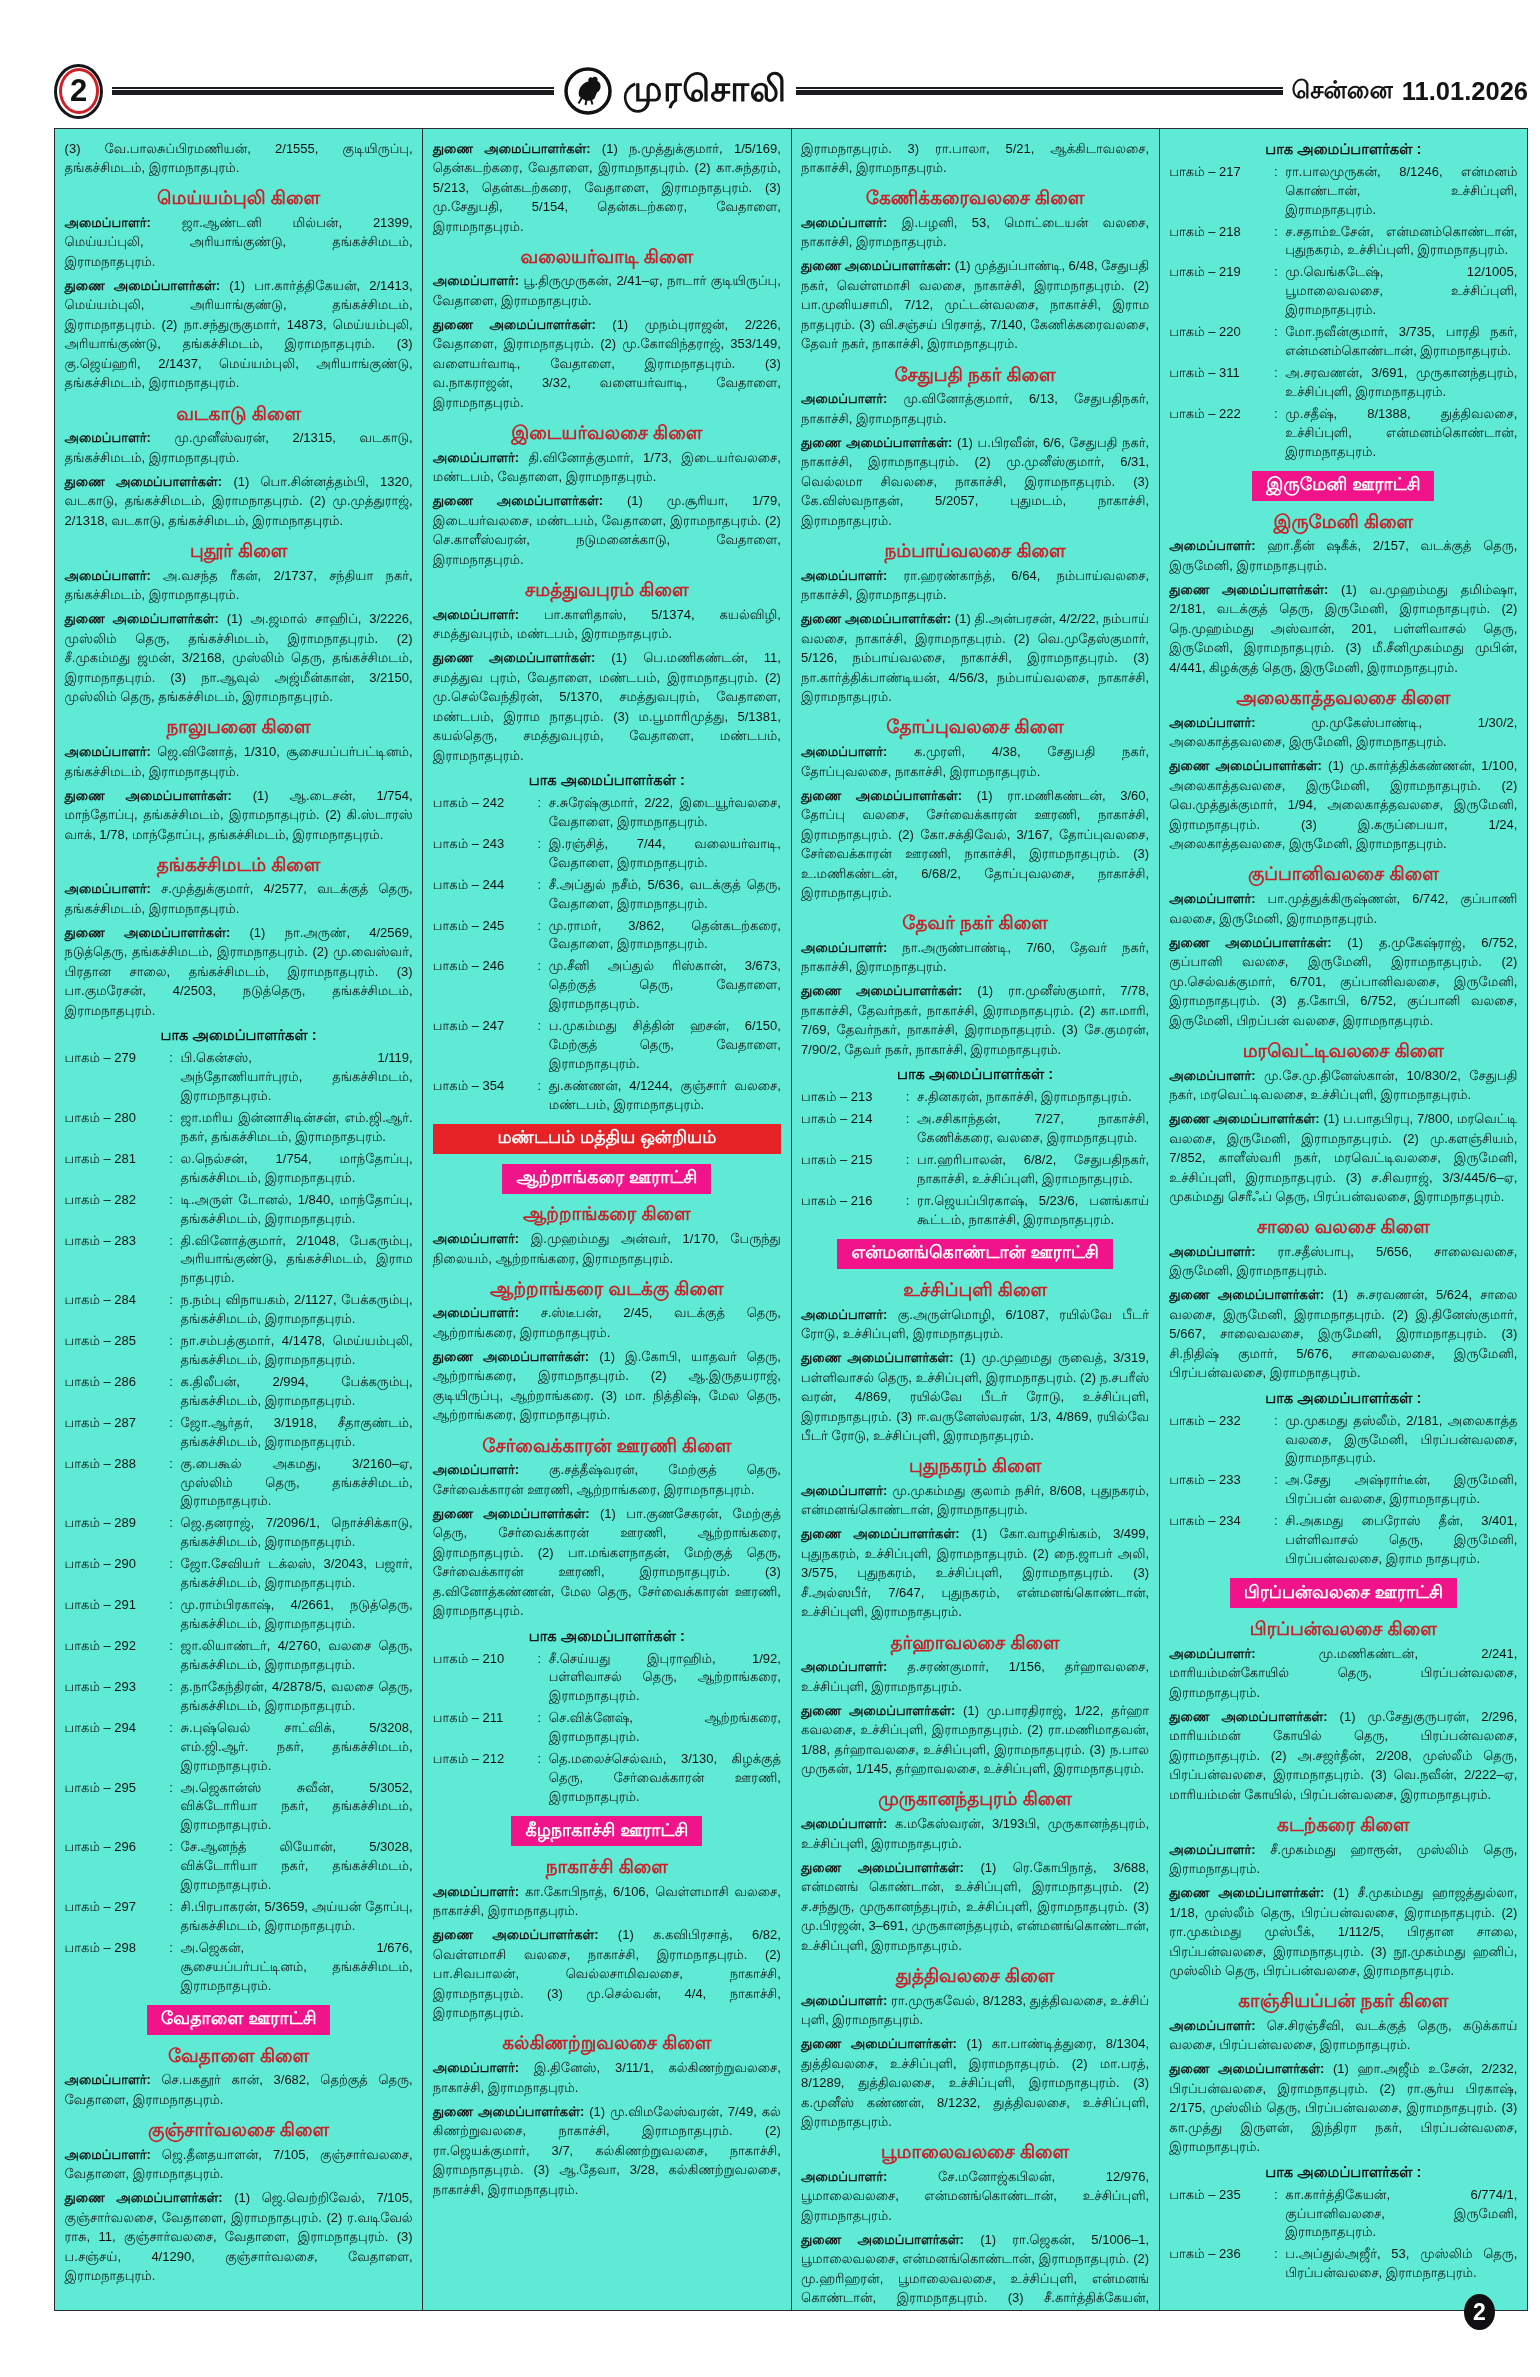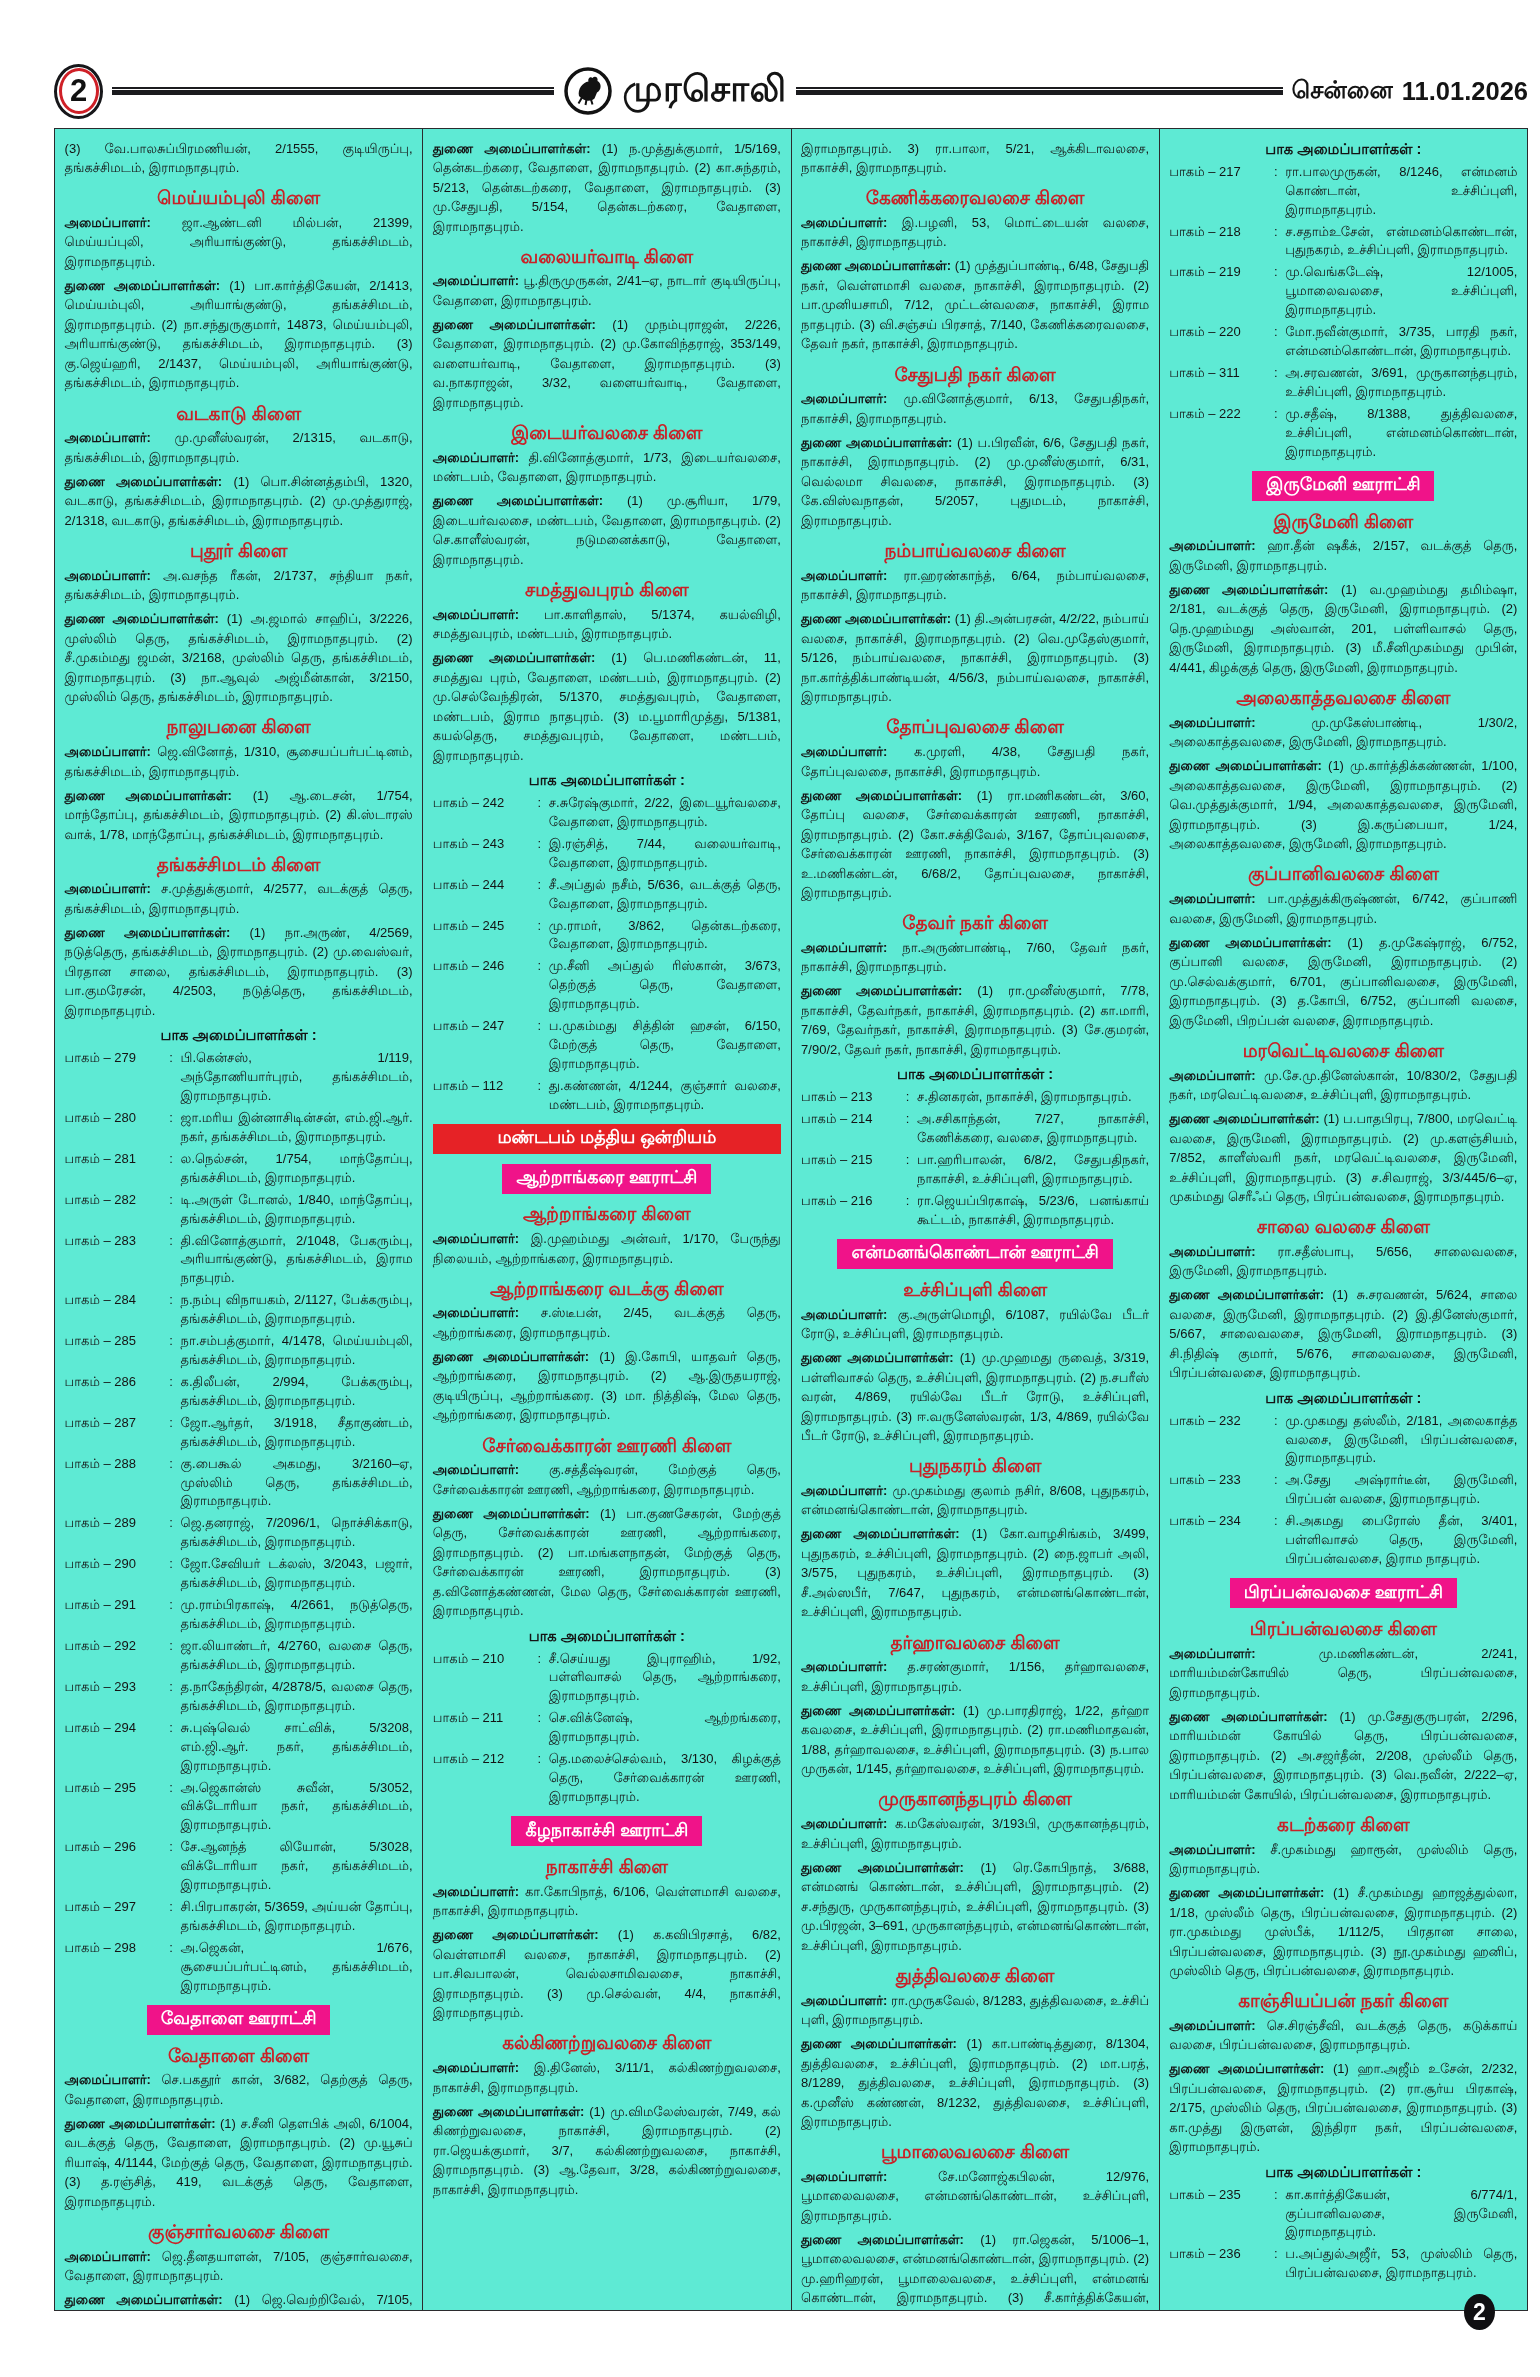--- a/index.html
+++ b/index.html
@@ -176,21 +176,20 @@
           <span class="t">சி.பிரபாகரன், 5/3659, அய்யன் தோப்பு, தங்கச்சிமடம், இராமநாதபுரம்.</span>
         </div>
         <div class="part">
           <span class="n">பாகம் – 298</span>
           <span class="c">:</span>
           <span class="t">அ.ஜெகன், 1/676, சூசையப்பர்பட்டினம், தங்கச்சிமடம், இராமநாதபுரம்.</span>
         </div>
         <div class="banner pink">வேதாளை ஊராட்சி</div>
         <div class="h">வேதாளை கிளை</div>
         <div class="p"><b>அமைப்பாளர்: </b>செ.பகதூர் கான், 3/682, தெற்குத் தெரு, வேதாளை, இராமநாதபுரம்.</div>
-        <div class="p"><b>துணை அமைப்பாளர்கள்: </b>(1) ச.சீனி தௌபிக் அலி, 6/1004, வடக்குத் தெரு, வேதாளை, இராமநாதபுரம். (2) மு.யூசுப் ரியாஷ், 4/1144, மேற்குத் தெரு, வேதாளை, இராமநாதபுரம். (3) த.ரஞ்சித், 419, வடக்குத் தெரு, வேதாளை, இராமநாதபுரம்.</div>
         <div class="h">குஞ்சார்வலசை கிளை</div>
         <div class="p"><b>அமைப்பாளர்: </b>ஜெ.தீனதயாளன், 7/105, குஞ்சார்வலசை, வேதாளை, இராமநாதபுரம்.</div>
         <div class="p"><b>துணை அமைப்பாளர்கள்: </b>(1) ஜெ.வெற்றிவேல், 7/105, குஞ்சார்வலசை, வேதாளை, இராமநாதபுரம். (2) ர.வடிவேல் ராசு, 11, குஞ்சார்வலசை, வேதாளை, இராமநாதபுரம். (3) ப.சஞ்சய், 4/1290, குஞ்சார்வலசை, வேதாளை, இராமநாதபுரம்.</div>
       </div>
       <div class="col">
         <div class="p"><b>துணை அமைப்பாளர்கள்: </b>(1) ந.முத்துக்குமார், 1/5/169, தென்கடற்கரை, வேதாளை, இராமநாதபுரம். (2) கா.சுந்தரம், 5/213, தென்கடற்கரை, வேதாளை, இராமநாதபுரம். (3) மு.சேதுபதி, 5/154, தென்கடற்கரை, வேதாளை, இராமநாதபுரம்.</div>
         <div class="h">வலையர்வாடி கிளை</div>
         <div class="p"><b>அமைப்பாளர்: </b>பூ.திருமுருகன், 2/41–ஏ, நாடார் குடியிருப்பு, வேதாளை, இராமநாதபுரம்.</div>
         <div class="p"><b>துணை அமைப்பாளர்கள்: </b>(1) முநம்புராஜன், 2/226, வேதாளை, இராமநாதபுரம். (2) மு.கோவிந்தராஜ், 353/149, வளையர்வாடி, வேதாளை, இராமநாதபுரம். (3) வ.நாகராஜன், 3/32, வளையர்வாடி, வேதாளை, இராமநாதபுரம்.</div>
         <div class="h">இடையர்வலசை கிளை</div>
@@ -224,21 +223,21 @@
           <span class="n">பாகம் – 246</span>
           <span class="c">:</span>
           <span class="t">மு.சீனி அப்துல் ரிஸ்கான், 3/673, தெற்குத் தெரு, வேதாளை, இராமநாதபுரம்.</span>
         </div>
         <div class="part">
           <span class="n">பாகம் – 247</span>
           <span class="c">:</span>
           <span class="t">ப.முகம்மது சித்தின் ஹசன், 6/150, மேற்குத் தெரு, வேதாளை, இராமநாதபுரம்.</span>
         </div>
         <div class="part">
-          <span class="n">பாகம் – 112</span>
+          <span class="n">பாகம் – 354</span>
           <span class="c">:</span>
           <span class="t">து.கண்ணன், 4/1244, குஞ்சார் வலசை, மண்டபம், இராமநாதபுரம்.</span>
         </div>
         <div class="banner red">மண்டபம் மத்திய ஒன்றியம்</div>
         <div class="banner pink">ஆற்றாங்கரை ஊராட்சி</div>
         <div class="h">ஆற்றாங்கரை கிளை</div>
         <div class="p"><b>அமைப்பாளர்: </b>இ.முஹம்மது அன்வர், 1/170, பேருந்து நிலையம், ஆற்றாங்கரை, இராமநாதபுரம்.</div>
         <div class="h">ஆற்றாங்கரை வடக்கு கிளை</div>
         <div class="p"><b>அமைப்பாளர்: </b>ச.ஸ்டீபன், 2/45, வடக்குத் தெரு, ஆற்றாங்கரை, இராமநாதபுரம்.</div>
         <div class="p"><b>துணை அமைப்பாளர்கள்: </b>(1) இ.கோபி, யாதவர் தெரு, ஆற்றாங்கரை, இராமநாதபுரம். (2) ஆ.இருதயராஜ், குடியிருப்பு, ஆற்றாங்கரை. (3) மா. நித்திஷ், மேல தெரு, ஆற்றாங்கரை, இராமநாதபுரம்.</div>

